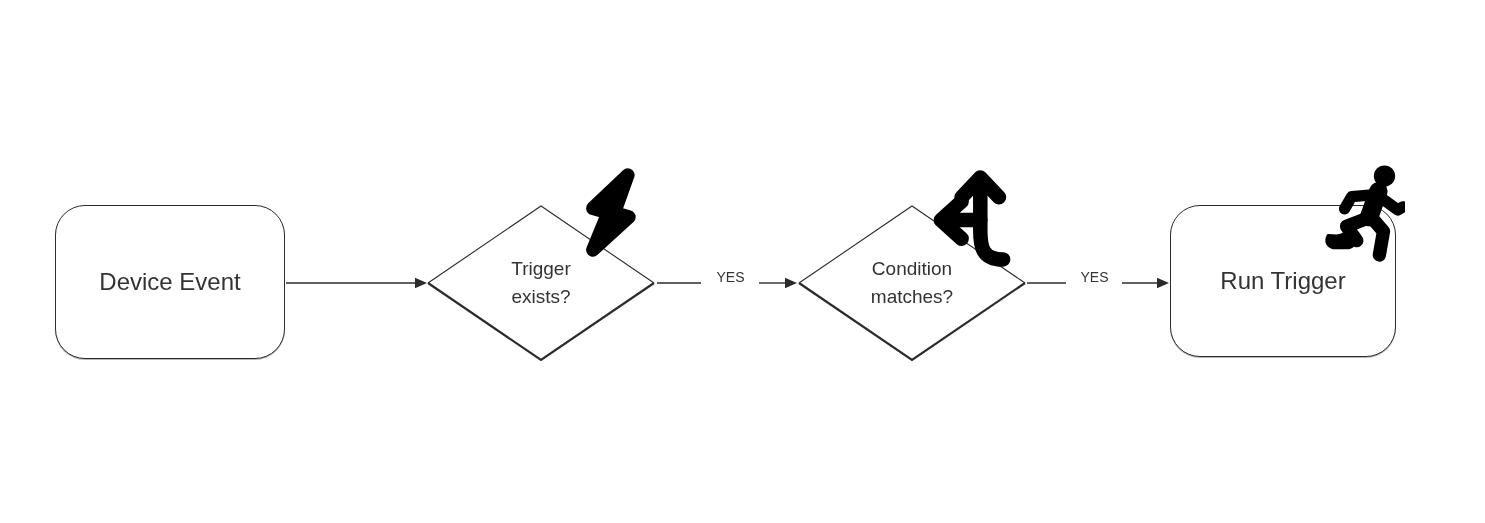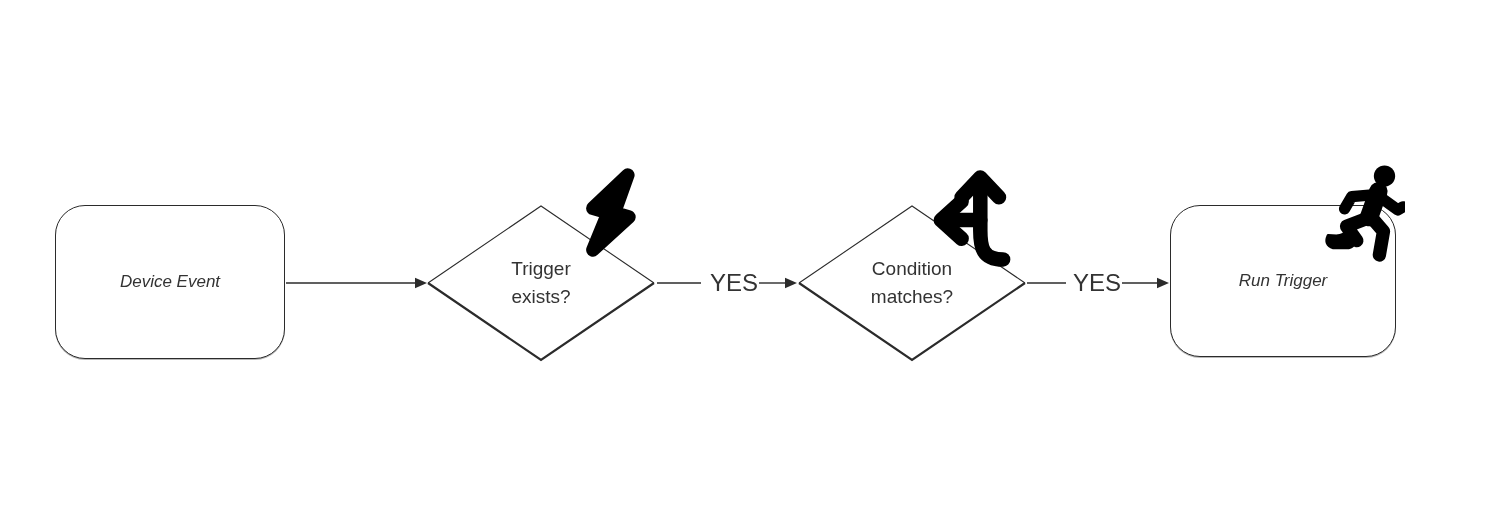--- a/index.html
+++ b/index.html
@@ -15,42 +15,41 @@
     background:var(--bg);
     font-family:"Liberation Sans", sans-serif;
     color:var(--text);
     overflow:hidden;
   }
   .connectors{position:absolute;left:0;top:0;z-index:1;}
   .node{
     position:absolute;z-index:2;
     display:flex;align-items:center;justify-content:center;
     box-sizing:border-box;
-    font-size:17px;color:var(--text);
+    font-size:24px;color:var(--text);
     text-align:center;
-    font-style:italic;
   }
   .rounded-rect{
     background:var(--bg);
     border:1.3px solid var(--stroke);
     border-radius:30px;
     box-shadow:0 1px 0 0 rgba(0,0,0,0.28);
   }
   .diamond-wrap{position:absolute;z-index:2;}
   .diamond-wrap svg{display:block;}
   .diamond-label{
     position:absolute;left:0;top:0;width:100%;height:100%;
     display:flex;flex-direction:column;align-items:center;justify-content:center;
     font-size:19px;line-height:28px;color:var(--text);
     z-index:3;text-align:center;
   }
   .edge-label{
     position:absolute;z-index:2;
-    font-size:24px;color:var(--text);
-    text-align:right;
+    font-size:14px;color:var(--text);
+    text-align:center;
     background:var(--bg);
   }
   .icon{position:absolute;z-index:4;}
   .icon svg{display:block;width:100%;height:100%;}
 </style>
 </head>
 <body>
 
 <div class="canvas">
 

